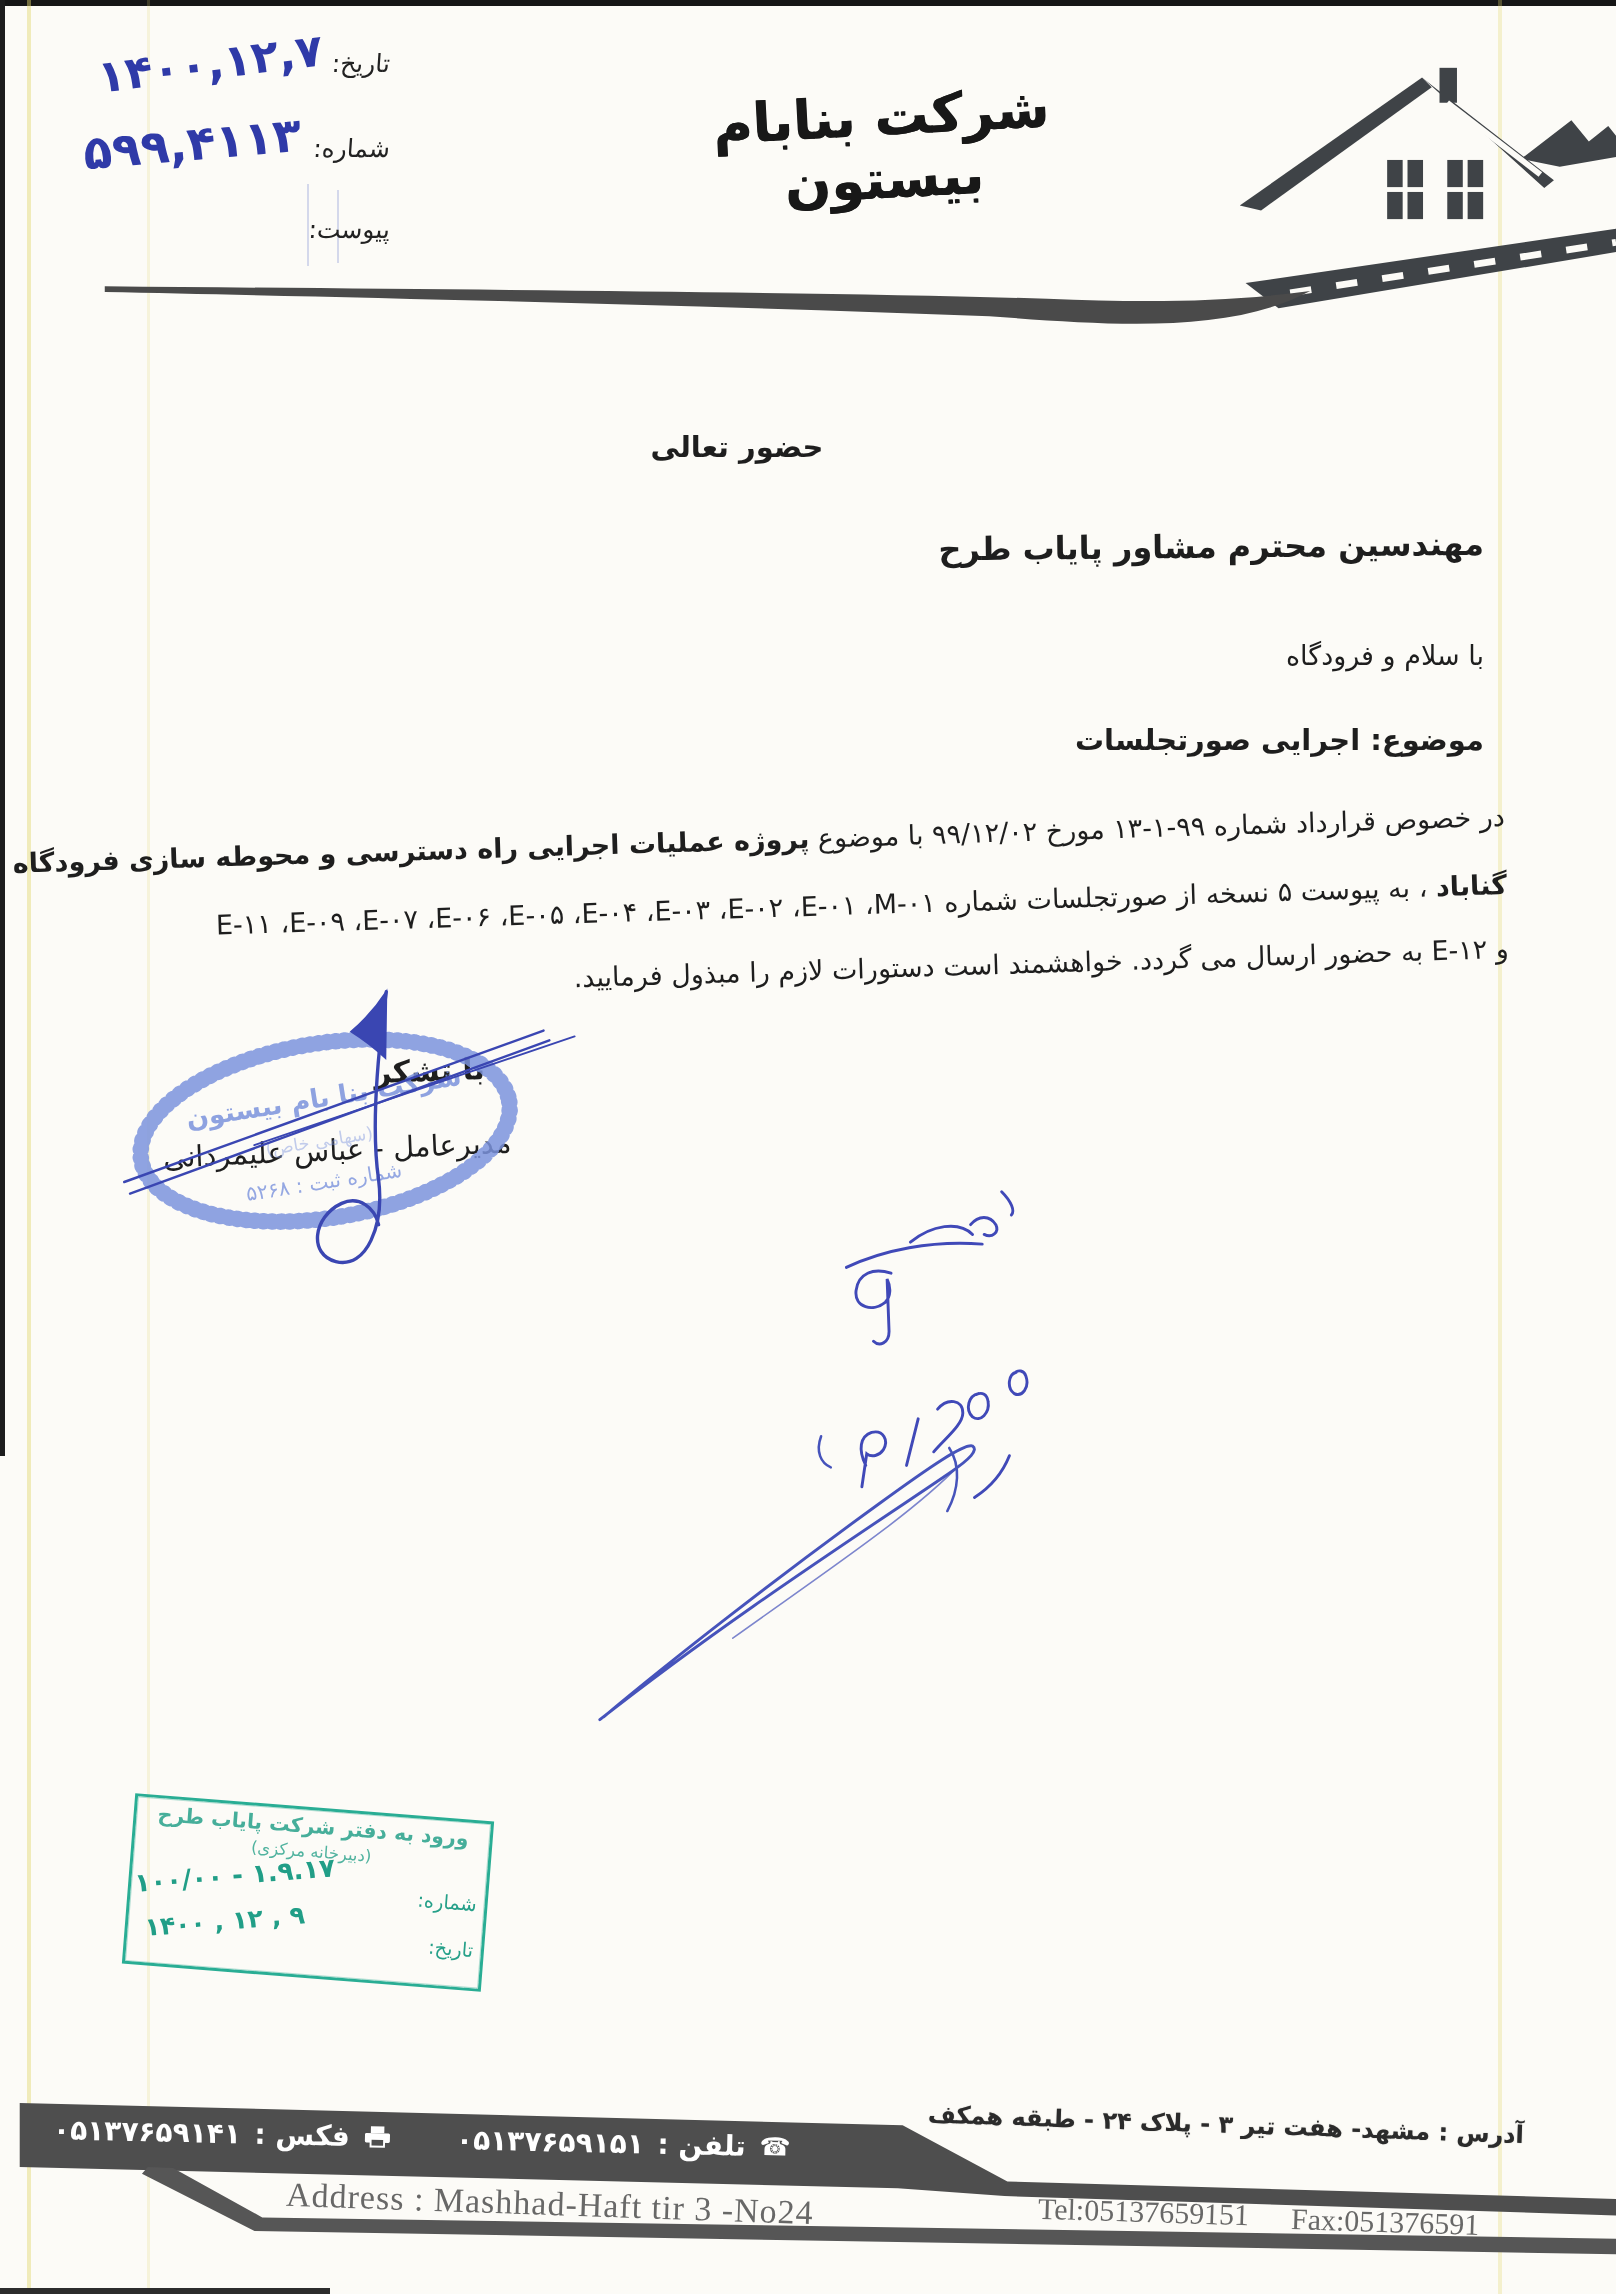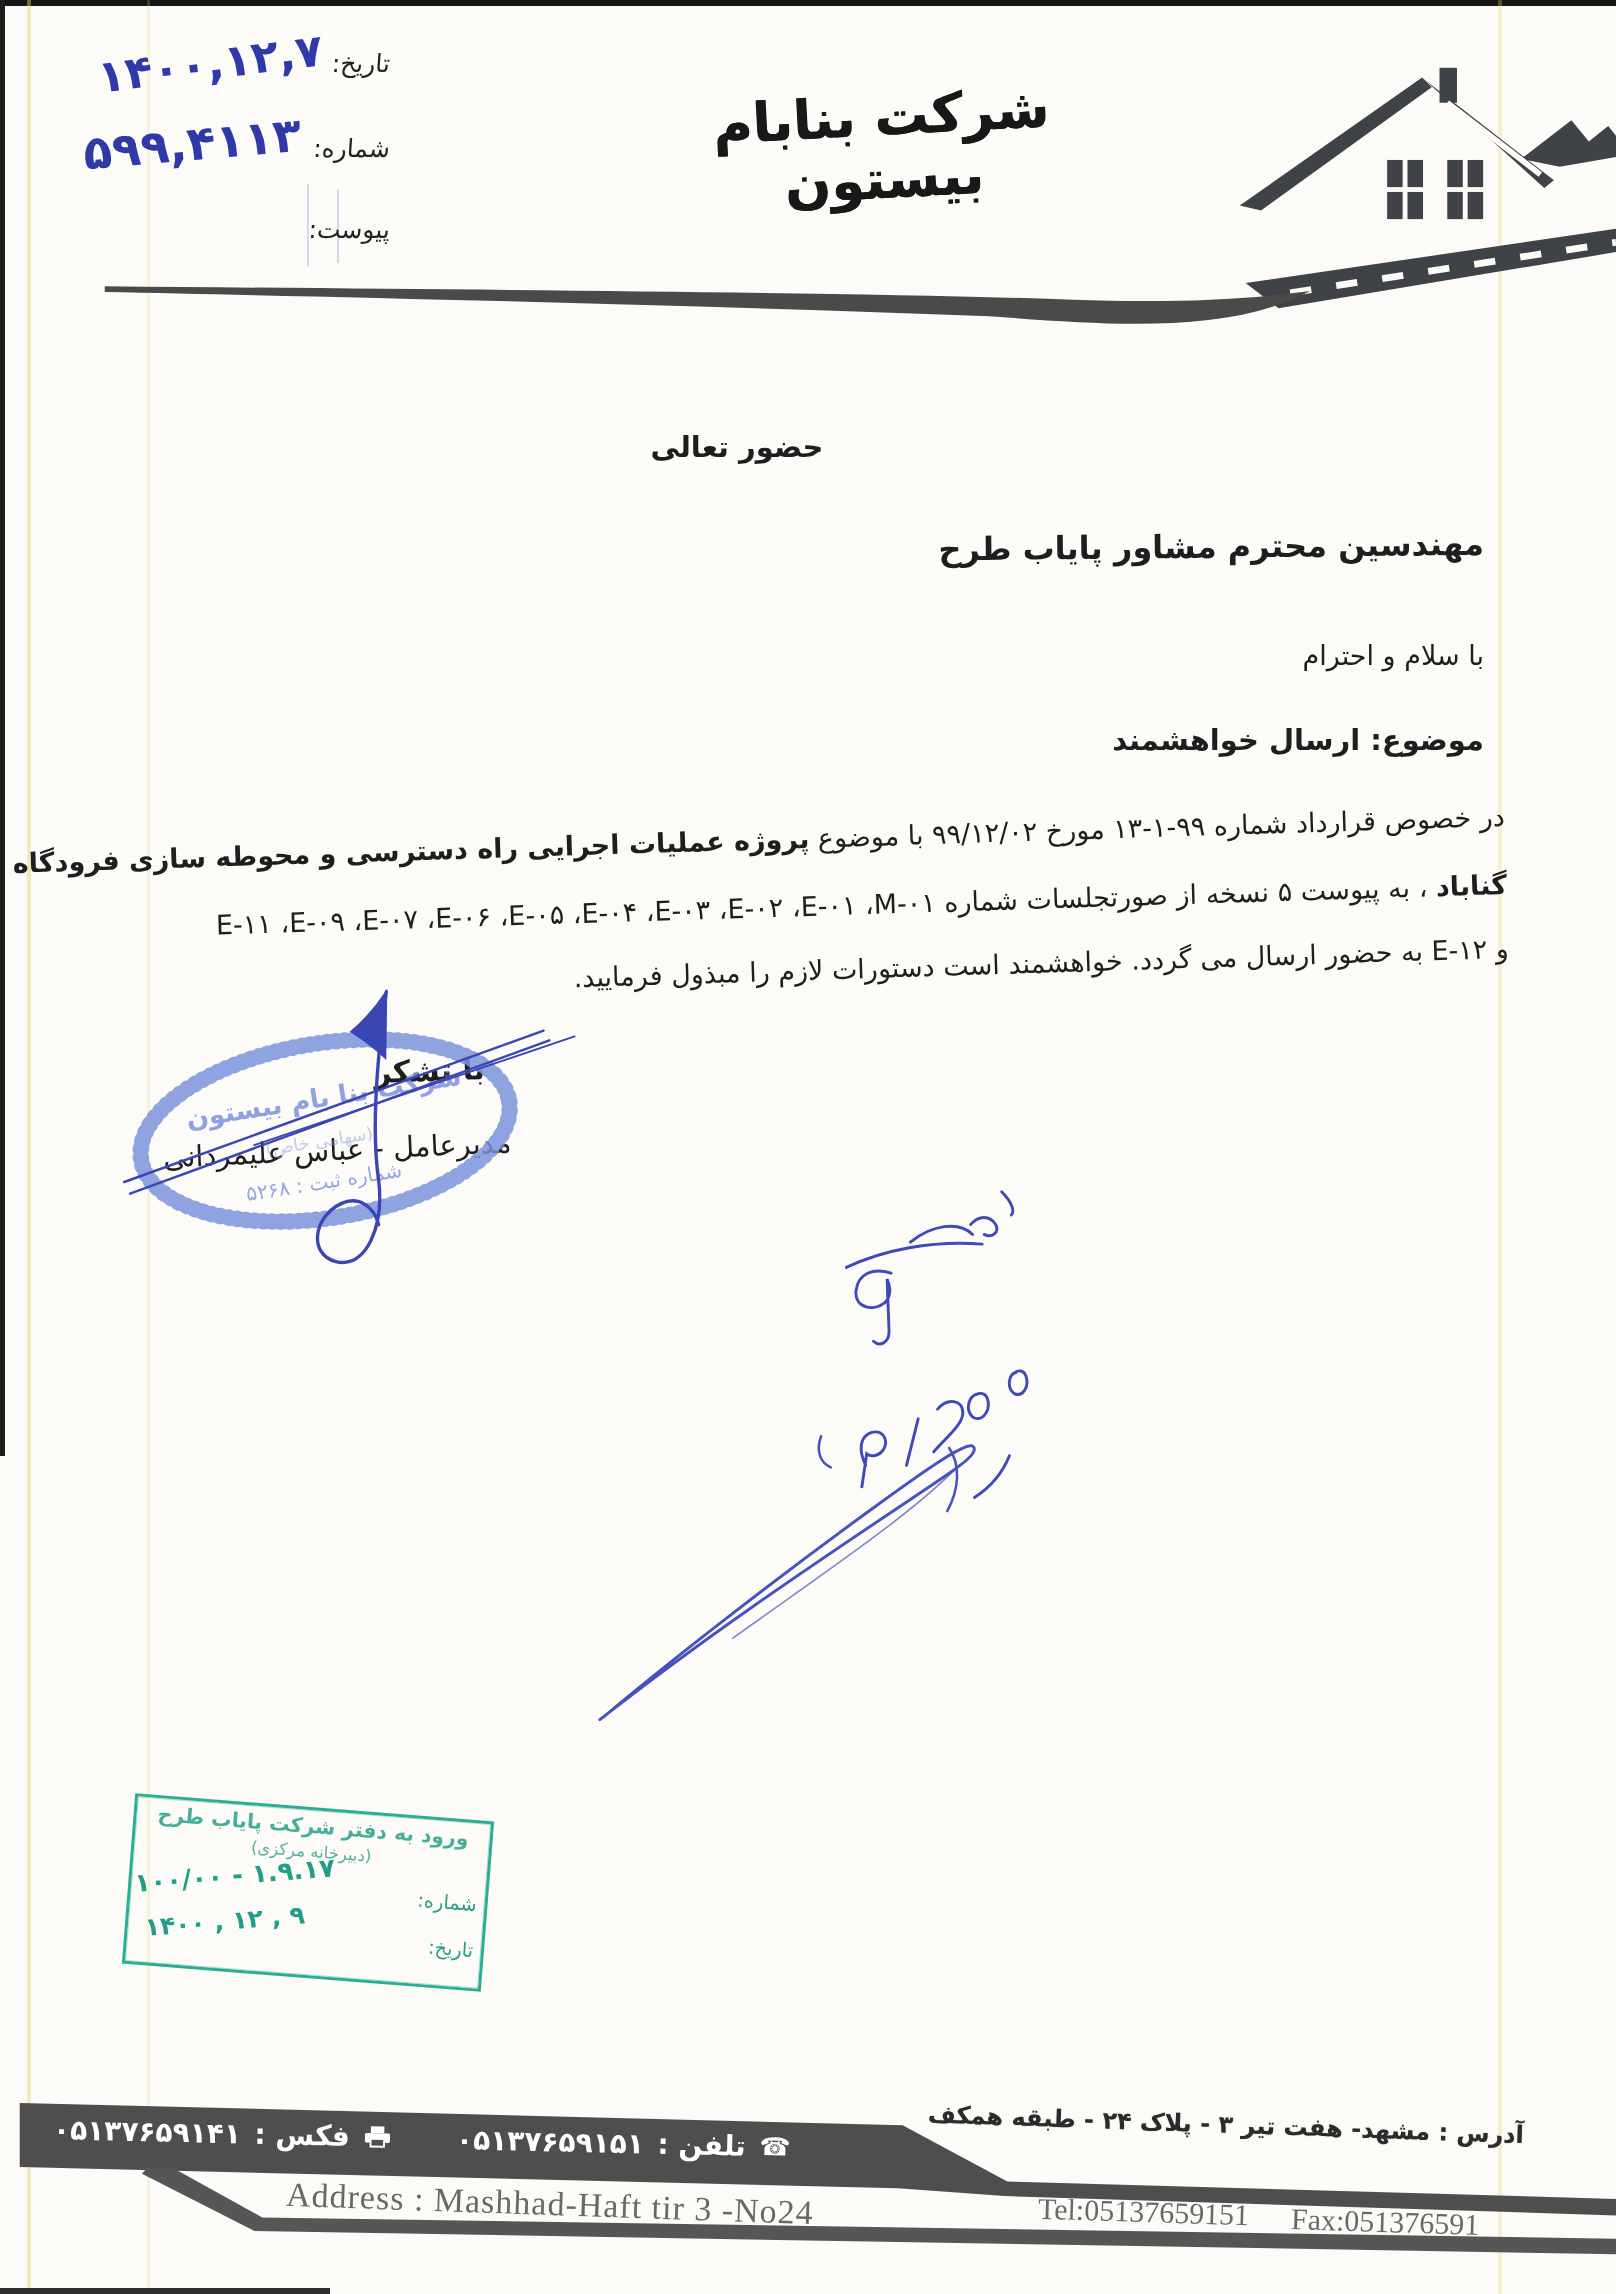--- a/index.html
+++ b/index.html
@@ -86,22 +86,22 @@
     <line x1="222" y1="76" x2="318" y2="150" stroke="#fcfbf7" stroke-width="6"></line>
     <line x1="60" y1="272" x2="396" y2="220" stroke="#fcfbf7" stroke-width="7" stroke-dasharray="22 26"></line>
   </svg>
 
   <svg class="abs" style="left:0;top:262px;" width="1617" height="87" viewBox="0 270 1666 90">
     <path d="M105,295 C500,299 850,301 1080,308 C1180,312 1262,312 1352,300 C1270,344 1150,336 1020,326 C700,314 350,306 105,301 Z" fill="#4a4a4a"></path>
   </svg>
 
   <div class="abs fa" style="left:611px;top:430px;width:252px;text-align:center;font-size:29px;font-weight:600;">حضور تعالی</div>
   <div class="abs fa bold nowrap" style="left:679px;top:529px;width:805px;text-align:right;font-size:32px;transform:rotate(-.6deg);">مهندسین محترم مشاور پایاب طرح</div>
-  <div class="abs fa nowrap" style="left:1164px;top:640px;width:320px;text-align:right;font-size:27px;">با سلام و احترام</div>
-  <div class="abs fa bold nowrap" style="left:999px;top:723px;width:485px;text-align:right;font-size:29px;">موضوع: ارسال خواهشمند</div>
+  <div class="abs fa nowrap" style="left:1164px;top:640px;width:320px;text-align:right;font-size:27px;">با سلام و فرودگاه</div>
+  <div class="abs fa bold nowrap" style="left:999px;top:723px;width:485px;text-align:right;font-size:29px;">موضوع: اجرایی صورتجلسات</div>
 
   <div class="abs rtl" style="left:92px;top:794px;width:1412px;transform:rotate(-1.8deg);transform-origin:100% 0;">
     <div class="fa body-line">
       <span>در خصوص قرارداد شماره ۹۹-۱-۱۳ مورخ ۹۹/۱۲/۰۲ با موضوع </span><span class="bold">پروژه عملیات اجرایی راه دسترسی و محوطه سازی فرودگاه</span>
     </div>
     <div class="fa body-line" style="margin-top:23px;">
       <span class="bold">گناباد</span><span> ، به پیوست ۵ نسخه از صورتجلسات شماره ‎M-۰۱‎‏، ‎E-۰۱‎‏، ‎E-۰۲‎‏، ‎E-۰۳‎‏، ‎E-۰۴‎‏، ‎E-۰۵‎‏، ‎E-۰۶‎‏، ‎E-۰۷‎‏، ‎E-۰۹‎‏، ‎E-۱۱‎</span>
     </div>
     <div class="fa body-line" style="margin-top:19.4px;">و ‎E-۱۲‎‏ به حضور ارسال می گردد. خواهشمند است دستورات لازم را مبذول فرمایید.</div>
   </div>

